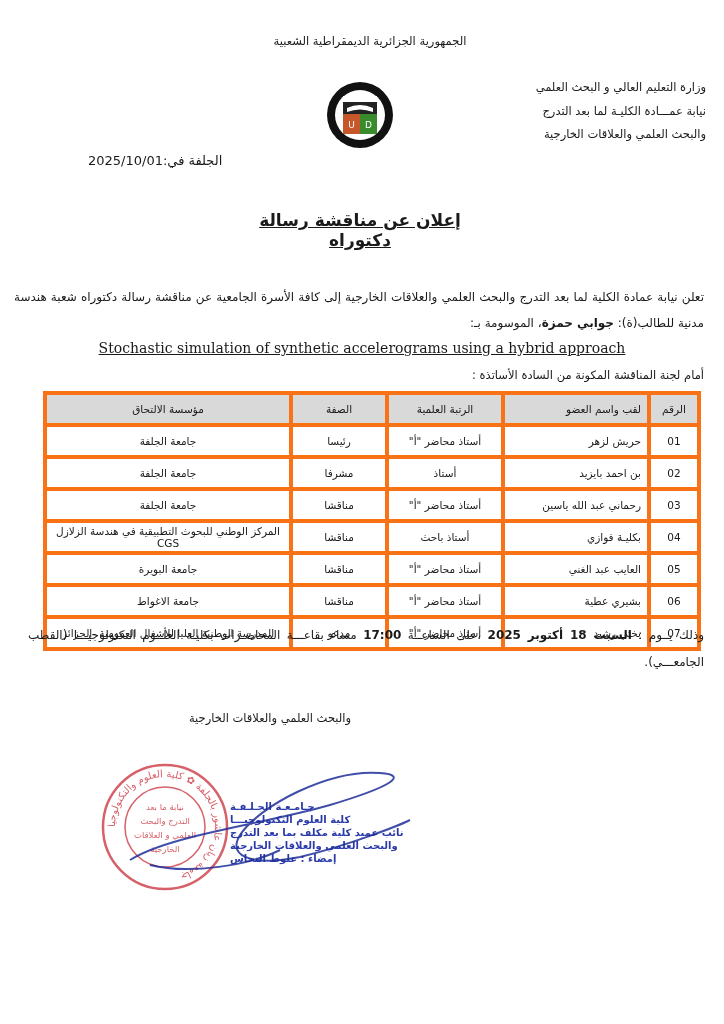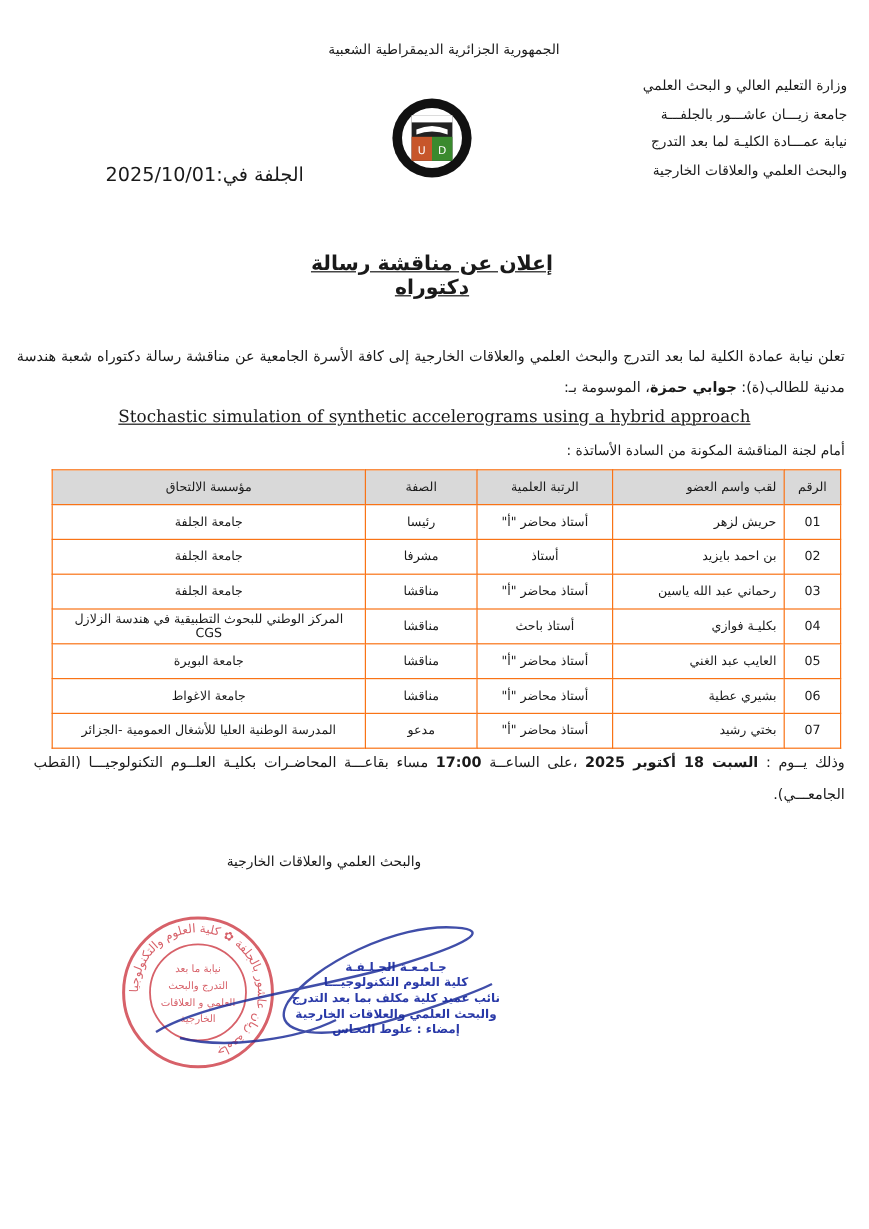--- a/index.html
+++ b/index.html
@@ -1,51 +1,50 @@
 <!DOCTYPE html>
 <html><head>
 <meta charset="utf-8">
 <style>
   html, body { margin: 0; padding: 0; background: #ffffff; }
   body { width: 724px; height: 1024px; position: relative; overflow: hidden;
          font-family: "DejaVu Sans", sans-serif; color: #1a1a1a; }
   .abs { position: absolute; }
   .republic { left: 220px; top: 34px; width: 300px; text-align: center; font-size: 11.5px; }
-  .ministry { right: 18px; top: 60px; width: 210px; text-align: right; direction: rtl; font-size: 11.5px; line-height: 23.5px; }
+  .ministry { right: 18px; top: 76px; width: 210px; text-align: right; direction: rtl; font-size: 11.5px; line-height: 23.5px; }
   .ministry div { white-space: nowrap; }
-  .place-date { left: 88px; top: 136px; font-size: 16px; direction: rtl; white-space: nowrap; }
+  .place-date { left: 88px; top: 153px; font-size: 13px; direction: rtl; white-space: nowrap; }
   .logo { left: 325px; top: 80px; width: 70px; height: 70px; }
   .title { left: 230px; top: 210px; width: 260px; text-align: center; font-size: 17px; font-weight: bold; text-decoration: underline; direction: rtl; }
   .intro { right: 20px; top: 284px; width: 690px; direction: rtl; text-align: justify; font-size: 12px; line-height: 26px; }
   .intro b { font-weight: bold; }
   .thesis { left: 0; top: 340px; width: 724px; text-align: center; font-family: "DejaVu Serif", serif; font-size: 14px; text-decoration: underline; }
   .committee { right: 20px; top: 368px; direction: rtl; font-size: 11.5px; }
   table.jury { position: absolute; left: 43px; top: 391px; width: 658px; border-collapse: collapse; direction: rtl; font-size: 10.5px; }
-  table.jury th, table.jury td { border: 1px solid #f97316; height: 28px; padding: 0 6px; }
+  table.jury th, table.jury td { border: 4px solid #f97316; height: 28px; padding: 0 6px; }
   table.jury th { background: #d9d9d9; font-weight: normal; }
   .c-num { width: 34px; text-align: center; }
   .c-name { width: 130px; text-align: right; }
   .c-rank { width: 100px; text-align: center; }
   .c-role { width: 80px; text-align: center; }
   .c-inst { text-align: center; }
   .schedule { right: 20px; top: 622px; width: 676px; direction: rtl; text-align: justify; font-size: 12px; line-height: 27px; text-align-last: right; }
   .schedule b { font-weight: bold; }
   .signature { left: 140px; top: 706px; width: 260px; text-align: center; direction: rtl; font-size: 11.5px; line-height: 24px; }
   .stamp-red { left: 100px; top: 762px; width: 130px; height: 130px; }
-  .stamp-blue { left: 220px; top: 800px; width: 220px; direction: rtl; text-align: center; color: #2a3aa8; font-size: 10px; font-weight: bold; line-height: 13px; }
+  .stamp-blue { left: 230px; top: 800px; width: 220px; direction: rtl; text-align: left; color: #2a3aa8; font-size: 10px; font-weight: bold; line-height: 13px; }
   .scribble { left: 110px; top: 765px; width: 320px; height: 120px; }
 </style>
 </head>
 <body>
 
 <div class="abs republic">الجمهورية الجزائرية الديمقراطية الشعبية</div>
 
 <div class="abs ministry">
   <div>وزارة التعليم العالي و البحث العلمي</div>
-  <div>جامعة زيـــان عاشـــور بالجلفـــة</div>
   <div>نيابة عمـــادة الكليـة لما بعد التدرج</div>
   <div>والبحث العلمي والعلاقات الخارجية</div>
 </div>
 
 <svg class="abs logo" viewBox="0 0 70 70">
   <circle cx="35" cy="35" r="33" fill="#111"></circle>
   <circle cx="35" cy="35" r="25" fill="#fff"></circle>
   <rect x="18" y="16" width="34" height="38" fill="#222"></rect>
   <rect x="18" y="16" width="34" height="6" fill="#fff"></rect>
   <path d="M22 28 Q35 22 48 28 L48 32 Q35 27 22 32 Z" fill="#fff"></path>

